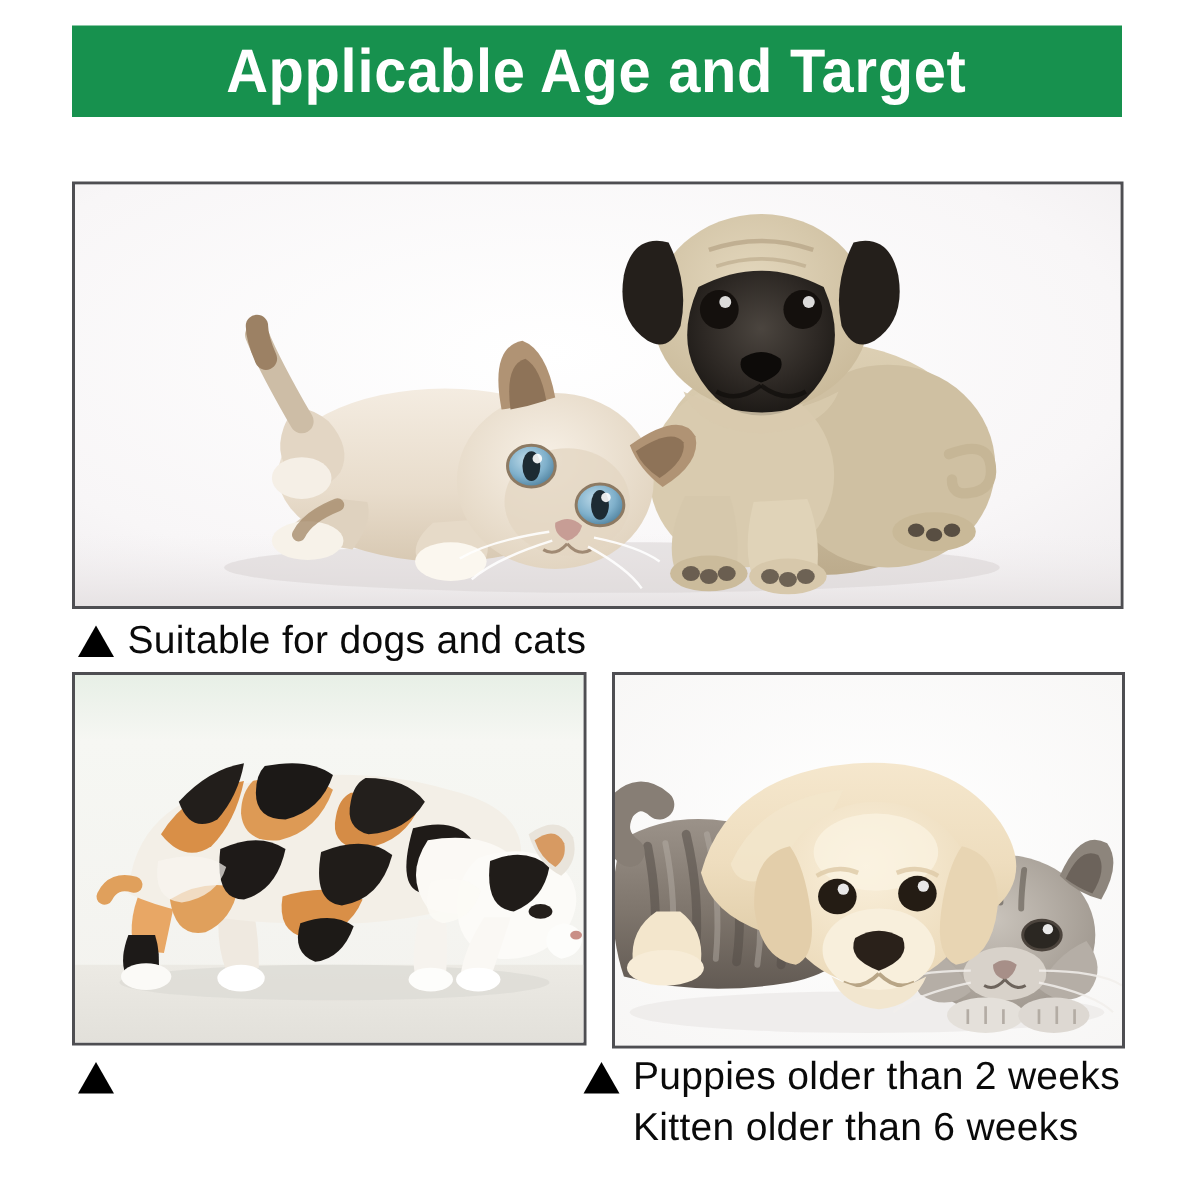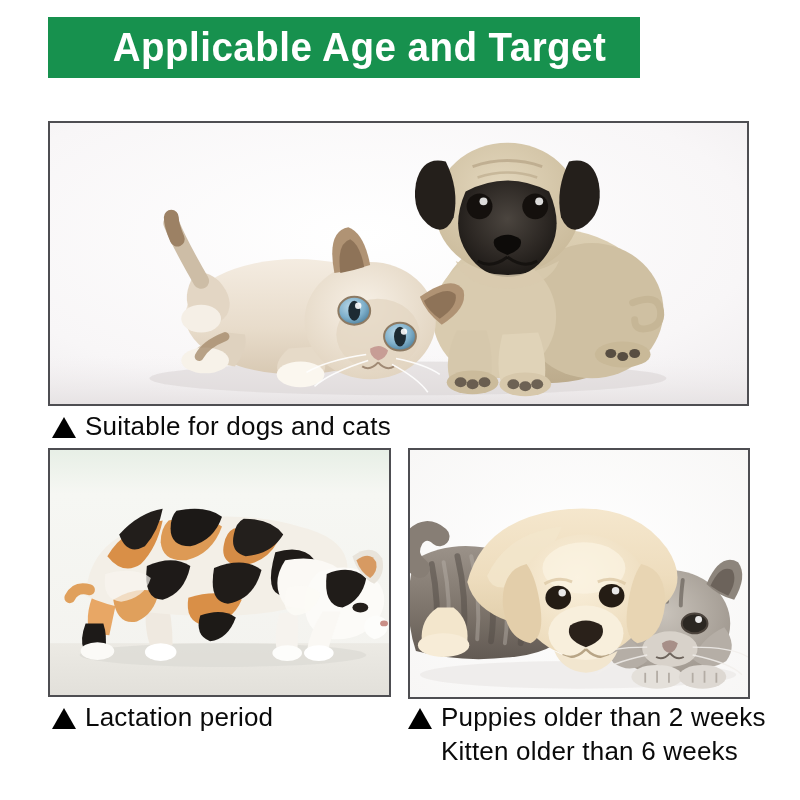--- a/index.html
+++ b/index.html
@@ -13,27 +13,26 @@
     font-family: "Liberation Sans", sans-serif;
     overflow: hidden;
     position: relative;
   }
 
   
   #banner {
     position: absolute;
     left: 48px;
     top: 17px;
-    width: 560px;
+    width: 700px;
     height: 61px;
     background: #17914e;
     display: flex;
     align-items: center;
     justify-content: center;
-    padding-left: 32px;
   }
   #banner-title {
     color: #ffffff;
     font-size: 41px;
     font-weight: bold;
     letter-spacing: 0.5px;
     line-height: 1;
     white-space: nowrap;
     transform: scaleX(0.94);
     font-family: "Liberation Sans Narrow", "Liberation Sans", sans-serif;
@@ -83,21 +82,21 @@
   }
   #caption-top {
     left: 52px;
     top: 409px;
   }
   #caption-bottom-left {
     left: 52px;
     top: 700px;
   }
   #caption-bottom-right {
-    left: 408px;
+    left: 389px;
     top: 700px;
   }
   .tri {
     width: 0;
     height: 0;
     border-left: 12px solid transparent;
     border-right: 12px solid transparent;
     border-bottom: 21px solid #000000;
     margin-top: 8px;
     margin-right: 9px;
@@ -472,23 +471,20 @@
       <path d="M146 204 q32 18 64 0 q-8 20 -32 22 q-24 -2 -32 -22 z" fill="#f2e6cf"></path>
 
       <path d="M28 160 q-18 12 -16 34 q24 10 46 0 q2 -22 -14 -34 z" fill="#f3e6cc"></path>
       <ellipse cx="34" cy="198" rx="26" ry="12" fill="#f7ecd7"></ellipse>
     </g>
   </svg>
 </div>
 
 <div class="caption" id="caption-bottom-left">
   <span class="tri"></span>
-  <span class="caption-lines">
-    <span class="caption-line">Lactation period</span>
-  </span>
 </div>
 
 <div class="caption" id="caption-bottom-right">
   <span class="tri"></span>
   <span class="caption-lines">
     <span class="caption-line">Puppies older than 2 weeks</span>
     <span class="caption-line">Kitten older than 6 weeks</span>
   </span>
 </div>
 

